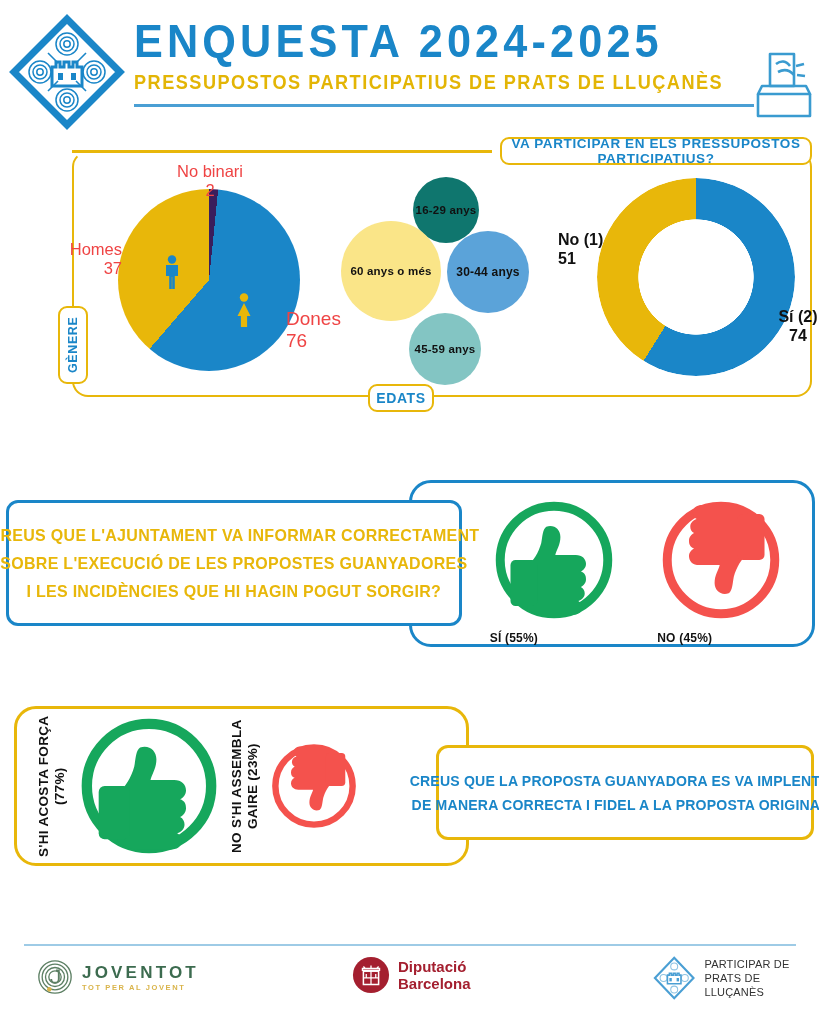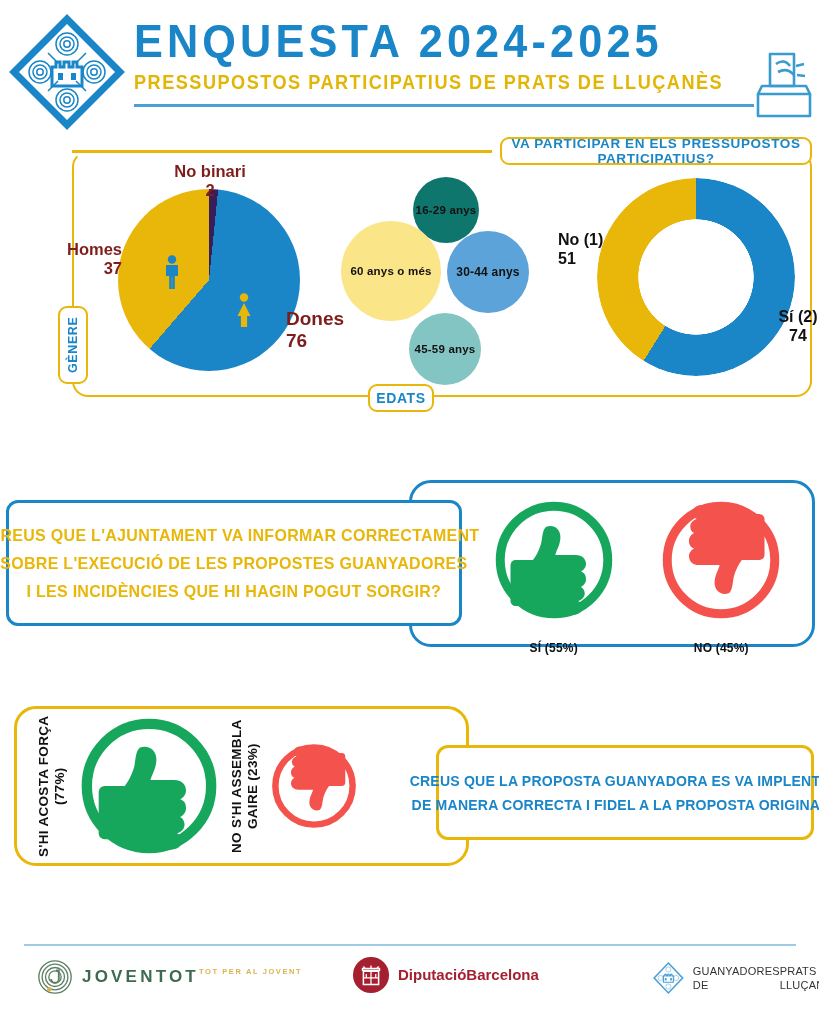--- a/index.html
+++ b/index.html
@@ -64,21 +64,21 @@
       from 0deg,
       #3a1e5c 0deg 5.8deg,
       #1a86c8 5.8deg 220.8deg,
       #e8b70a 220.8deg 360deg
     );
   }
   .pie-person { position:absolute; width:20px; height:34px; }
   #pie-man { left:44px; top:66px; }
   #pie-woman { left:116px; top:104px; }
 
-  .lbl { position:absolute; color:#7f1d1d; font-weight:700;
+  .lbl { position:absolute; color:#ef4444; font-weight:400;
          font-family:"Liberation Sans Narrow","Liberation Sans", sans-serif;
          text-align:center; line-height:1.15; }
   #lbl-nobinari { left:150px; top:162px; width:120px; font-size:16.5px; }
   #lbl-homes    { left:58px;  top:240px; width:64px;  font-size:16.5px; text-align:right; }
   #lbl-dones    { left:286px; top:308px; width:64px;  font-size:19px; text-align:left; }
 
   
   .bubble {
     position:absolute; border-radius:50%;
     display:flex; align-items:center; justify-content:center;
@@ -119,21 +119,21 @@
     display:flex; flex-direction:column; align-items:center; justify-content:center;
     gap:9px; z-index:4;
   }
   #q1-box .qline {
     color:#e8b70a; font-weight:700; font-size:16.5px; letter-spacing:0.3px;
     font-family:"Liberation Sans Narrow","Liberation Sans", sans-serif;
     white-space:nowrap; transform:scaleX(0.97);
   }
   .thumbs-row { position:absolute; display:flex; align-items:flex-start; }
   #q1-thumbs { left:470px; top:496px; width:335px; justify-content:space-around; }
-  .thumb-item { display:flex; flex-direction:column; align-items:center; gap:17px; }
+  .thumb-item { display:flex; flex-direction:column; gap:7px; }
   .thumb-cap {
     font-size:12px; font-weight:700; color:#111;
     font-family:"Liberation Sans Narrow","Liberation Sans", sans-serif; letter-spacing:0.2px;
   }
 
   
   #q2-panel {
     position:absolute; left:14px; top:706px; width:455px; height:160px;
     border:3px solid #e8b70a; border-radius:22px; background:#fff;
   }
@@ -159,21 +159,21 @@
     display:flex; align-items:center; gap:6px; padding-left:14px;
   }
 
   
   #footer-rule { position:absolute; left:24px; top:944px; width:772px; height:2px; background:#9ecbe6; }
   #footer { position:absolute; left:0; top:950px; width:819px; height:64px; }
   .flogo { position:absolute; display:flex; align-items:center; gap:8px; }
   #flogo-joventot { left:36px; top:8px; }
   #flogo-dipu     { left:352px; top:6px; }
   #flogo-ajunt    { left:652px; top:4px; }
-  .fl-text { display:flex; flex-direction:row; }
+  .fl-text { display:flex; flex-direction:column; }
   #joventot-name { font-size:17px; font-weight:700; color:#3c6b4f; letter-spacing:3.2px;
                    font-family:"Liberation Sans Narrow","Liberation Sans",sans-serif; }
   #joventot-tag  { font-size:7.5px; font-weight:700; color:#d9b44a; letter-spacing:1.6px;
                    font-family:"Liberation Sans Narrow","Liberation Sans",sans-serif; }
   .dipu-l { font-size:15px; font-weight:700; color:#a41f2f; line-height:1.15;
             font-family:"Liberation Sans","Liberation Sans",sans-serif; }
   .ajunt-l { font-size:11px; font-weight:400; color:#333; line-height:1.3; letter-spacing:0.2px;
              font-family:"Liberation Sans Narrow","Liberation Sans",sans-serif; }
 </style>
 </head>
@@ -381,18 +381,18 @@
           <circle cx="23" cy="12" r="3.6"></circle>
             <circle cx="12" cy="24" r="3.6"></circle>
           <circle cx="34" cy="24" r="3.6"></circle>
             <circle cx="23" cy="36" r="3.6"></circle>
         </g>
         <path d="M16 30 L16 21 L18 21 L18 19 L20 19 L20 21 L22 21 L22 19 L24 19 L24 21 L26 21 L26 19 L28 19 L28 21 L30 21 L30 30 Z" fill="none" stroke="#4a9fd4" stroke-width="1.6"></path>
         <rect x="18" y="24" width="2.5" height="3.5" fill="#4a9fd4"></rect>
         <rect x="25.5" y="24" width="2.5" height="3.5" fill="#4a9fd4"></rect>
       </svg>
       <div class="fl-text">
-        <div class="ajunt-l">GUANYADORES DE</div>
+        <div class="ajunt-l">PARTICIPAR DE</div>
         <div class="ajunt-l">PRATS DE LLUÇANÈS</div>
       </div>
     </div>
   </div>
 </div>
 
 </body></html>

